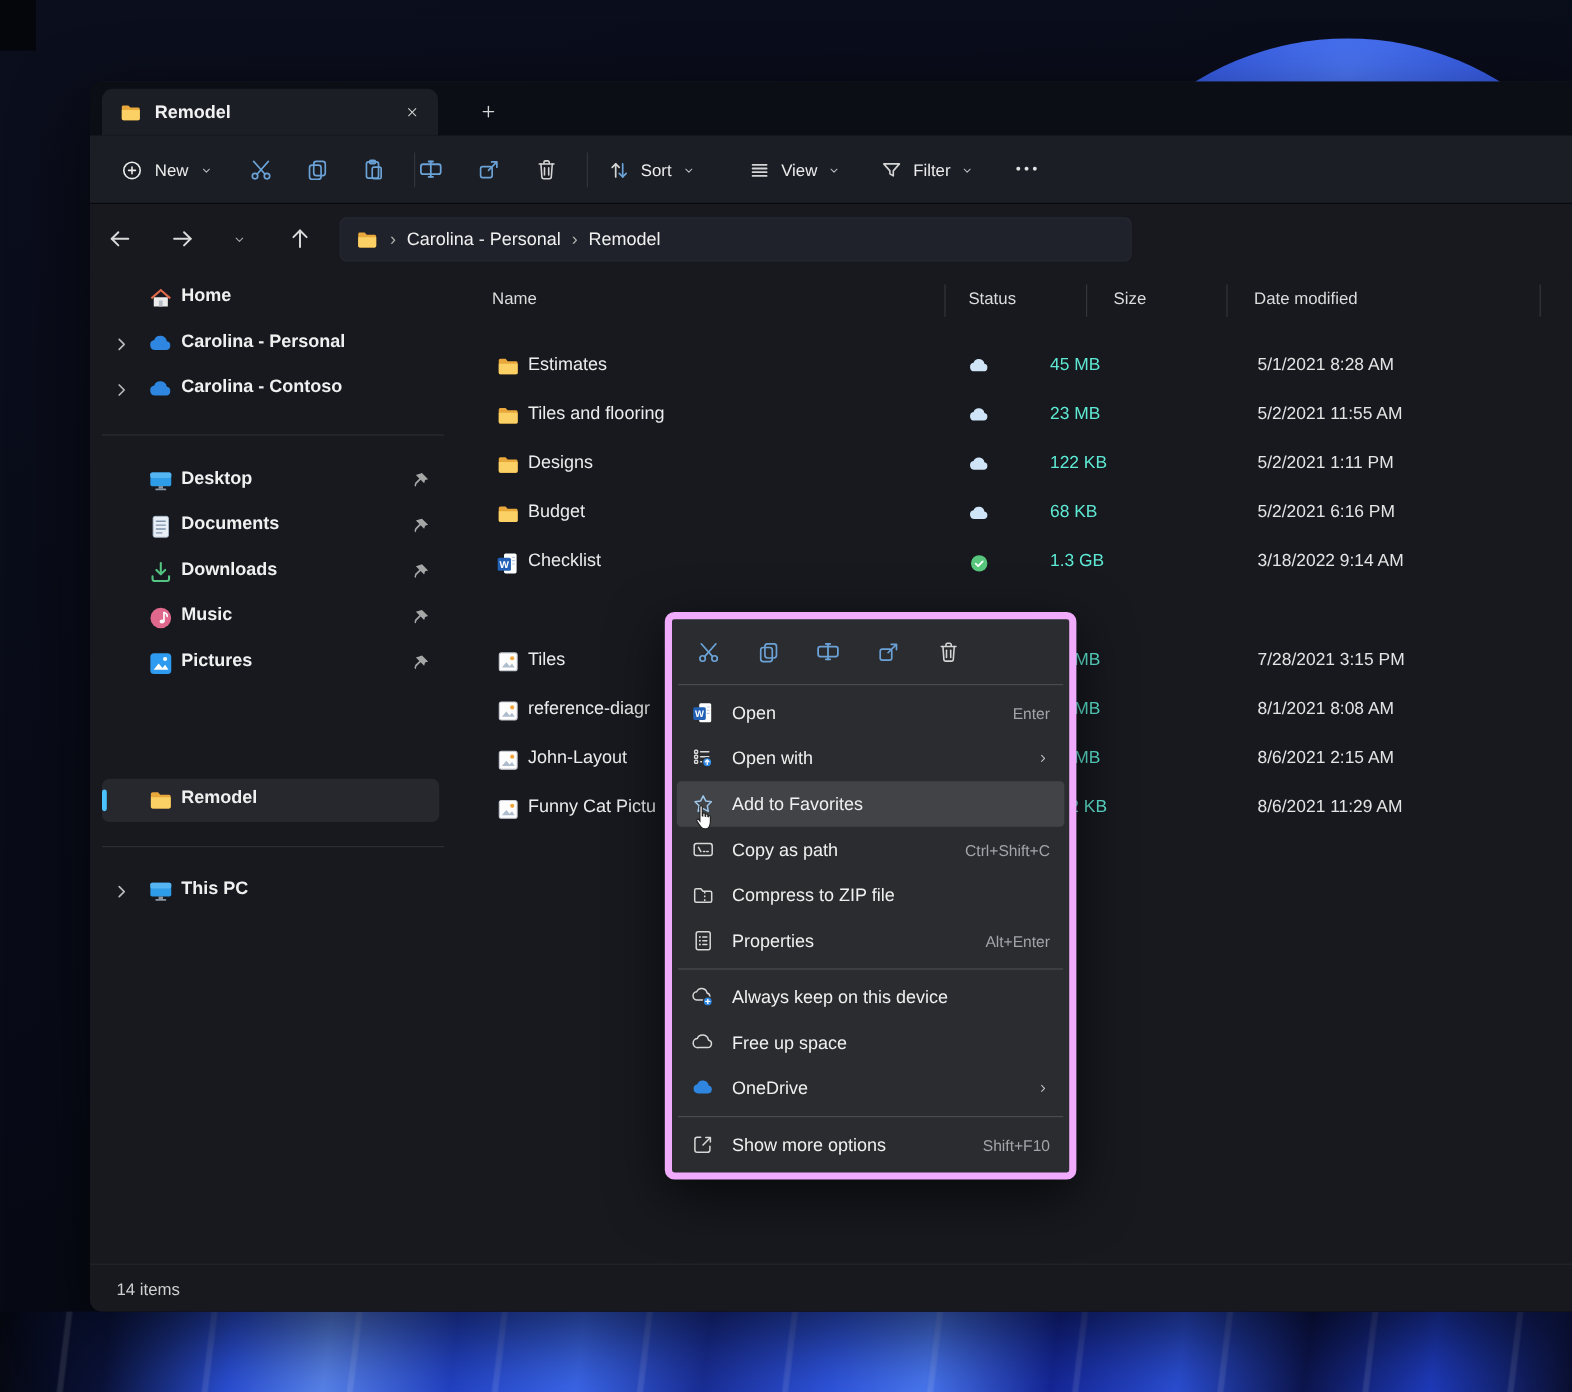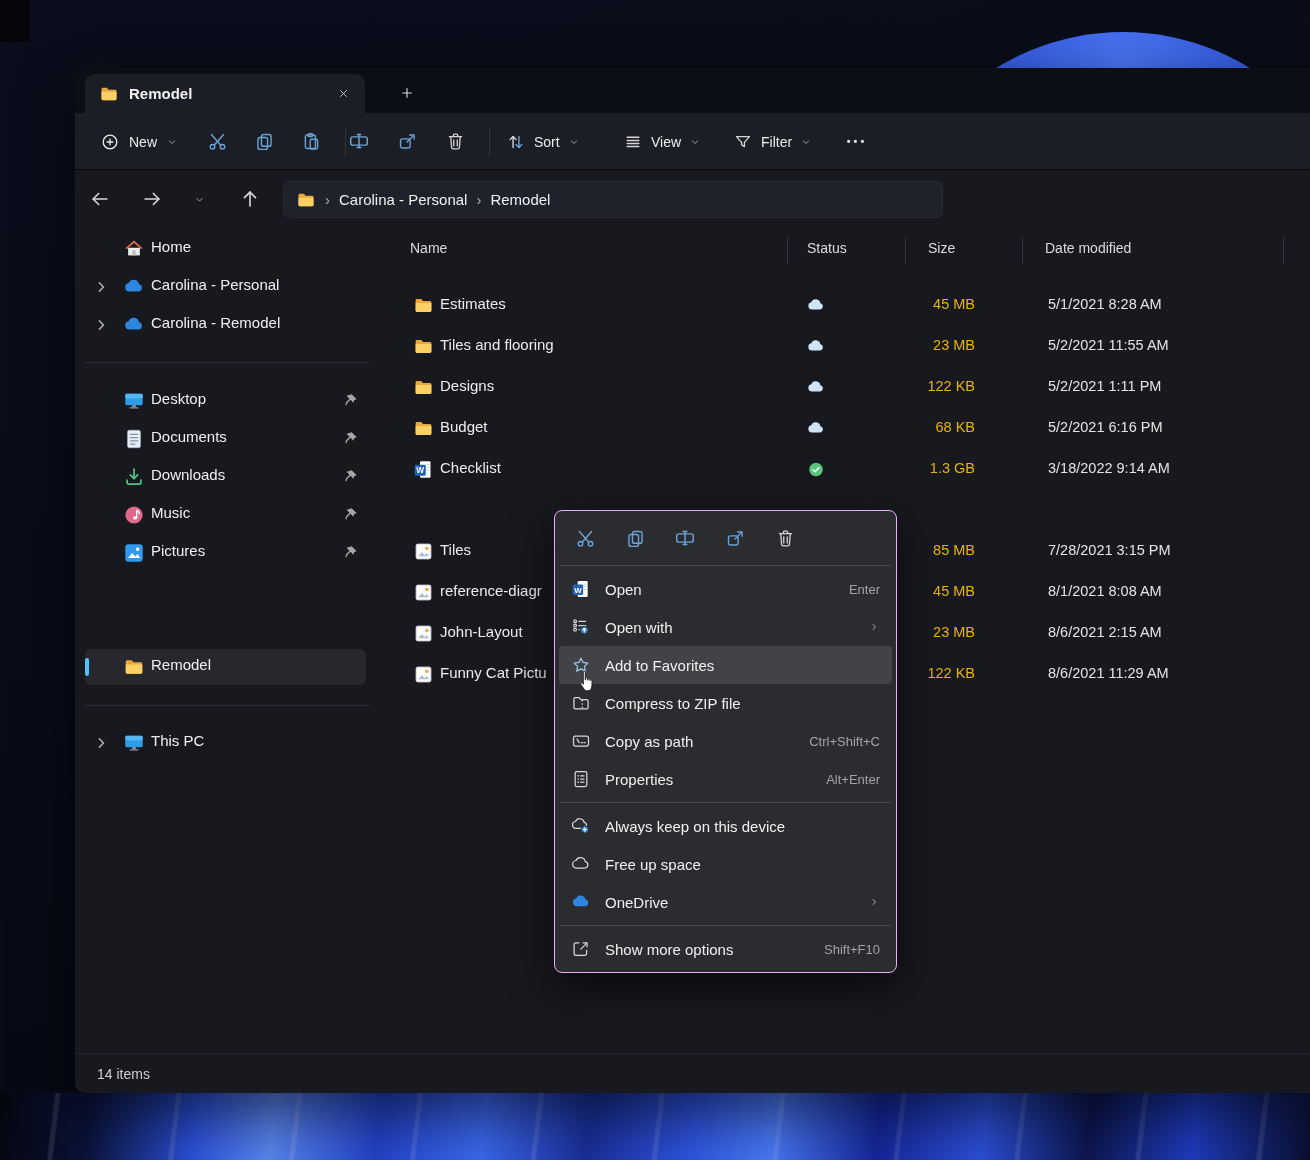--- a/index.html
+++ b/index.html
@@ -54,49 +54,49 @@
   .crumb-sep { color:#b2b2b2; font-size:15px; display:flex; }
 
   
   .body { position:absolute; left:0; top:160px; width:100%; height:825px; }
 
   
   .sidebar { position:absolute; left:0; top:0; width:305px; height:100%; }
   .sb-item { position:absolute; left:0; width:305px; height:38px; }
   .sb-exp { position:absolute; left:16px; top:9px; width:20px; height:20px; color:#b9b9b9; }
   .sb-icon { position:absolute; left:48px; top:8px; width:22px; height:22px; }
-  .sb-label { position:absolute; left:76px; top:8px; font-size:15px; color:#f0f0f0; white-space:nowrap; }
+  .sb-label { position:absolute; left:76px; top:8px; font-size:15px; color:#f0f0f0; white-space:nowrap;font-weight:bold; }
   .sb-pin { position:absolute; left:266px; top:10px; width:18px; height:18px; color:#a6a6a6; }
   .sb-sel-bg { position:absolute; left:10px; right:14px; top:1px; bottom:1px; background:#26282e; border-radius:6px; }
   .sb-pill { position:absolute; left:10px; top:10px; width:3.5px; height:18px; background:#4cc2ff; border-radius:2px; }
   .sb-div { position:absolute; left:10px; width:285px; height:1px; background:#2b2d34; }
 
   
   .filearea { position:absolute; left:330px; top:0; right:0; height:100%; }
   .cols { position:absolute; left:0; top:0; right:0; height:45px; }
   .col-h { position:absolute; top:12px; font-size:14px; color:#dcdcdc; }
   .col-sep { position:absolute; top:9px; width:1px; height:27px; background:#33363d; }
   .rows { position:absolute; left:0; top:57px; right:0; bottom:0; }
   .row { position:absolute; left:0; right:0; height:41px; }
   .row.sel::before { content:""; position:absolute; left:3px; width:870px; top:1px; bottom:1px;
                      background:#2a2d34; border-radius:4px; }
   .f-icon { position:absolute; left:8px; top:10px; width:21px; height:21px; }
   .f-name { position:absolute; left:35px; top:10px; font-size:15px; color:#ececec; white-space:nowrap; }
   .f-status { position:absolute; left:400px; top:11px; width:22px; height:19px; }
-  .f-size { position:absolute; left:470px; top:11px; width:100px; text-align:right; font-size:14.5px; color:#eab308; }
+  .f-size { position:absolute; left:470px; top:11px; width:100px; text-align:left; font-size:14.5px; color:#5eead4; }
   .f-date { position:absolute; left:643px; top:11px; font-size:14.5px; color:#e4e4e4; white-space:nowrap; }
 
   
   .statusbar { position:absolute; left:0; bottom:0; width:100%; height:40px; background:#17191f;
                border-top:1px solid #23252c; display:flex; align-items:center; padding-left:22px; }
   .statusbar span { font-size:14px; color:#cfcfcf; }
 
   
   .cmenu { position:absolute; left:479px; top:442px; width:343px; background:#2b2c2f;
-           border:1px solid #f0abfc; border-radius:8px; box-shadow:0 14px 44px rgba(0,0,0,.65);
+           border:6px solid #f0abfc; border-radius:8px; box-shadow:0 14px 44px rgba(0,0,0,.65);
            padding:4px; z-index:20; }
   .cm-icons { height:46px; display:flex; align-items:center; padding-left:8px; gap:14px; }
   .cm-iconbtn { width:36px; height:36px; border-radius:5px; display:flex; align-items:center; justify-content:center; }
   .cm-sep { height:1px; background:#4a4b50; margin:4px 1px; }
   .cm-item { height:38px; display:flex; align-items:center; gap:14px; padding:0 12px; border-radius:4px; color:#f0f0f0; }
   .cm-item.hl { background:#424347; }
   .cm-ic { width:20px; height:20px; flex:0 0 20px; color:#d8d8d8; display:flex; }
   .cm-label { font-size:15px; flex:1; white-space:nowrap; }
   .cm-short { font-size:13px; color:#a2a4a9; }
   .cm-sub { width:12px; height:12px; color:#c8c8c8; }
@@ -536,21 +536,21 @@
           <span class="sb-exp">
               <svg class="ic" style="transform:rotate(-90deg)">
                 <use href="#i-chev"></use>
               </svg>
             </span>
           <span class="sb-icon">
               <svg class="ic">
                 <use href="#i-onedrive"></use>
               </svg>
             </span>
-          <span class="sb-label">Carolina - Remodel</span>
+          <span class="sb-label">Carolina - Contoso</span>
         </div>
         <div class="sb-div" style="top:134px"></div>
 
         <div class="sb-item" style="top:154px">
           <span class="sb-icon">
               <svg class="ic">
                 <use href="#i-monitor"></use>
               </svg>
             </span>
           <span class="sb-label">Desktop</span>
@@ -851,33 +851,33 @@
         <span class="cm-ic" style="color:#9ec7ea">
             <svg class="ic">
               <use href="#i-star"></use>
             </svg>
           </span>
         <span class="cm-label">Add to Favorites</span>
       </div>
       <div class="cm-item">
         <span class="cm-ic">
             <svg class="ic">
-              <use href="#i-zip"></use>
-            </svg>
-          </span>
-        <span class="cm-label">Compress to ZIP file</span>
+              <use href="#i-pathcopy"></use>
+            </svg>
+          </span>
+        <span class="cm-label">Copy as path</span>
+        <span class="cm-short">Ctrl+Shift+C</span>
       </div>
       <div class="cm-item">
         <span class="cm-ic">
             <svg class="ic">
-              <use href="#i-pathcopy"></use>
-            </svg>
-          </span>
-        <span class="cm-label">Copy as path</span>
-        <span class="cm-short">Ctrl+Shift+C</span>
+              <use href="#i-zip"></use>
+            </svg>
+          </span>
+        <span class="cm-label">Compress to ZIP file</span>
       </div>
       <div class="cm-item">
         <span class="cm-ic">
             <svg class="ic">
               <use href="#i-props"></use>
             </svg>
           </span>
         <span class="cm-label">Properties</span>
         <span class="cm-short">Alt+Enter</span>
       </div>

